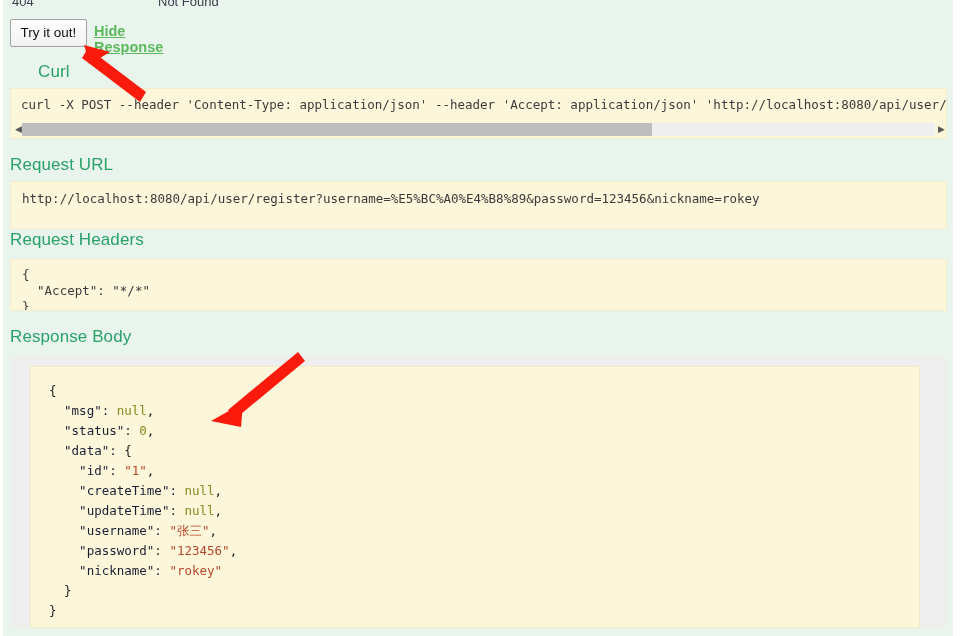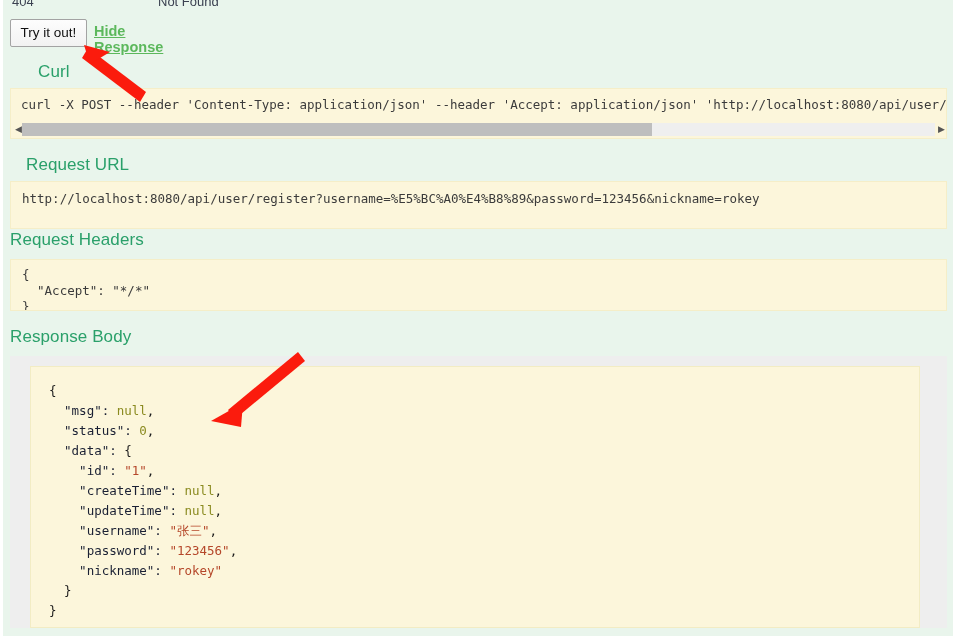--- a/index.html
+++ b/index.html
@@ -269,21 +269,21 @@
   <div class="sec-title" style="left:10px; top:62px;margin-left:28px;">Curl</div>
   <div class="code-box curl-box"><span class="curl-text">curl -X POST --header 'Content-Type: application/json' --header 'Accept: application/json' 'http://localhost:8080/api/user/registe</span></div>
   <div class="curl-scroll">
     <span class="scroll-arrow left">◀</span>
     <div class="scroll-track">
       <div class="scroll-thumb"></div>
     </div>
     <span class="scroll-arrow right">▶</span>
   </div>
 
-  <div class="sec-title" style="left:10px; top:155px;margin-left:16px;">Request URL</div>
+  <div class="sec-title" style="left:10px; top:155px;">Request URL</div>
   <div class="code-box url-box">http://localhost:8080/api/user/register?username=%E5%BC%A0%E4%B8%89&amp;password=123456&amp;nickname=rokey</div>
 
   <div class="sec-title" style="left:10px; top:230px;">Request Headers</div>
   <div class="code-box headers-box">{
   "Accept": "*/*"
 }</div>
 
   <div class="sec-title" style="left:10px; top:327px;">Response Body</div>
   <div class="resp-outer">
     <div class="resp-inner" id="resp-json"><div><span class="jpunc">{</span></div><div><span class="jkey">  "msg": </span><span class="jnull">null</span><span class="jpunc">,</span></div><div><span class="jkey">  "status": </span><span class="jnum">0</span><span class="jpunc">,</span></div><div><span class="jkey">  "data": </span><span class="jpunc">{</span></div><div><span class="jkey">    "id": </span><span class="jstr">"1"</span><span class="jpunc">,</span></div><div><span class="jkey">    "createTime": </span><span class="jnull">null</span><span class="jpunc">,</span></div><div><span class="jkey">    "updateTime": </span><span class="jnull">null</span><span class="jpunc">,</span></div><div><span class="jkey">    "username": </span><span class="jstr">"张三"</span><span class="jpunc">,</span></div><div><span class="jkey">    "password": </span><span class="jstr">"123456"</span><span class="jpunc">,</span></div><div><span class="jkey">    "nickname": </span><span class="jstr">"rokey"</span></div><div><span class="jpunc">  }</span></div><div><span class="jpunc">}</span></div></div>

